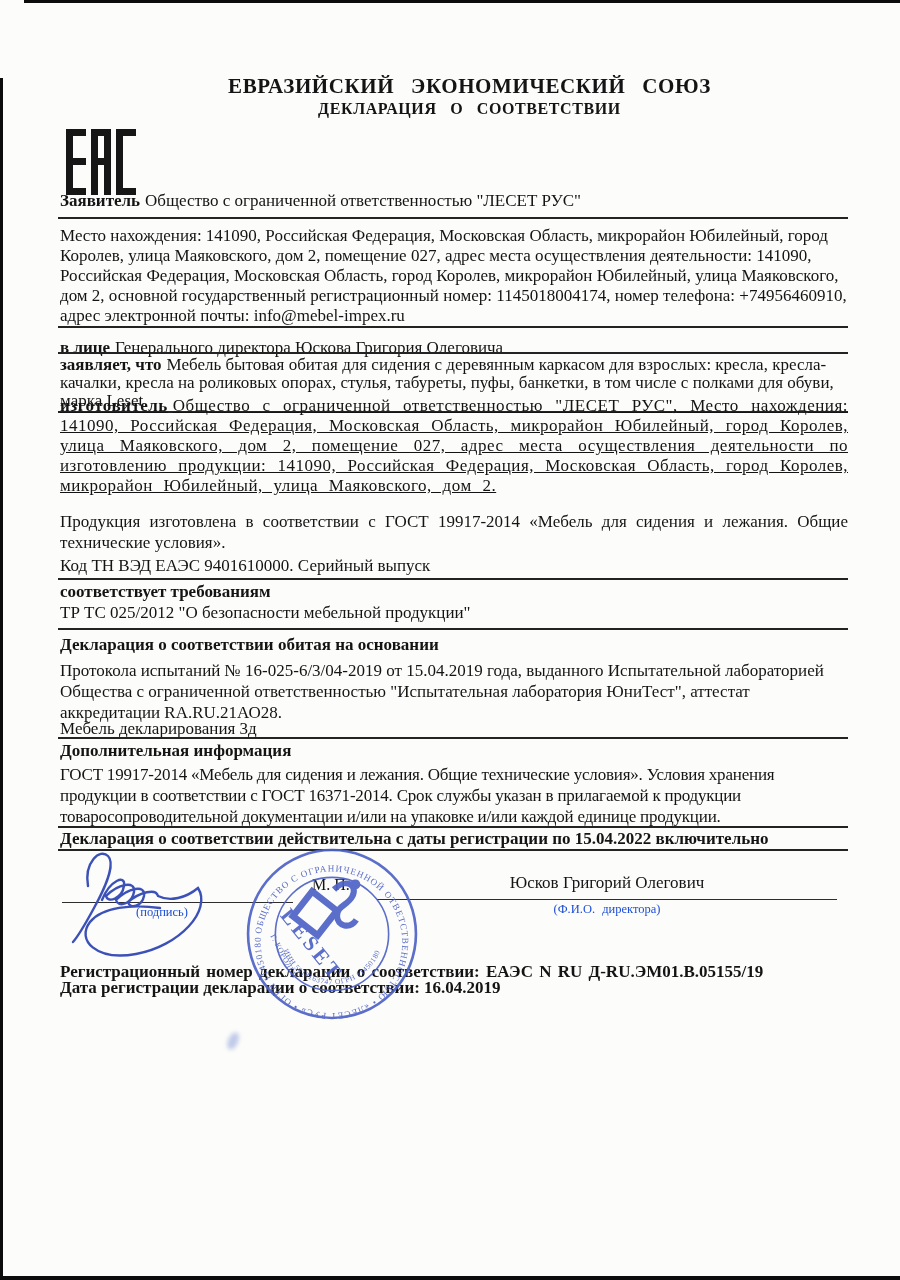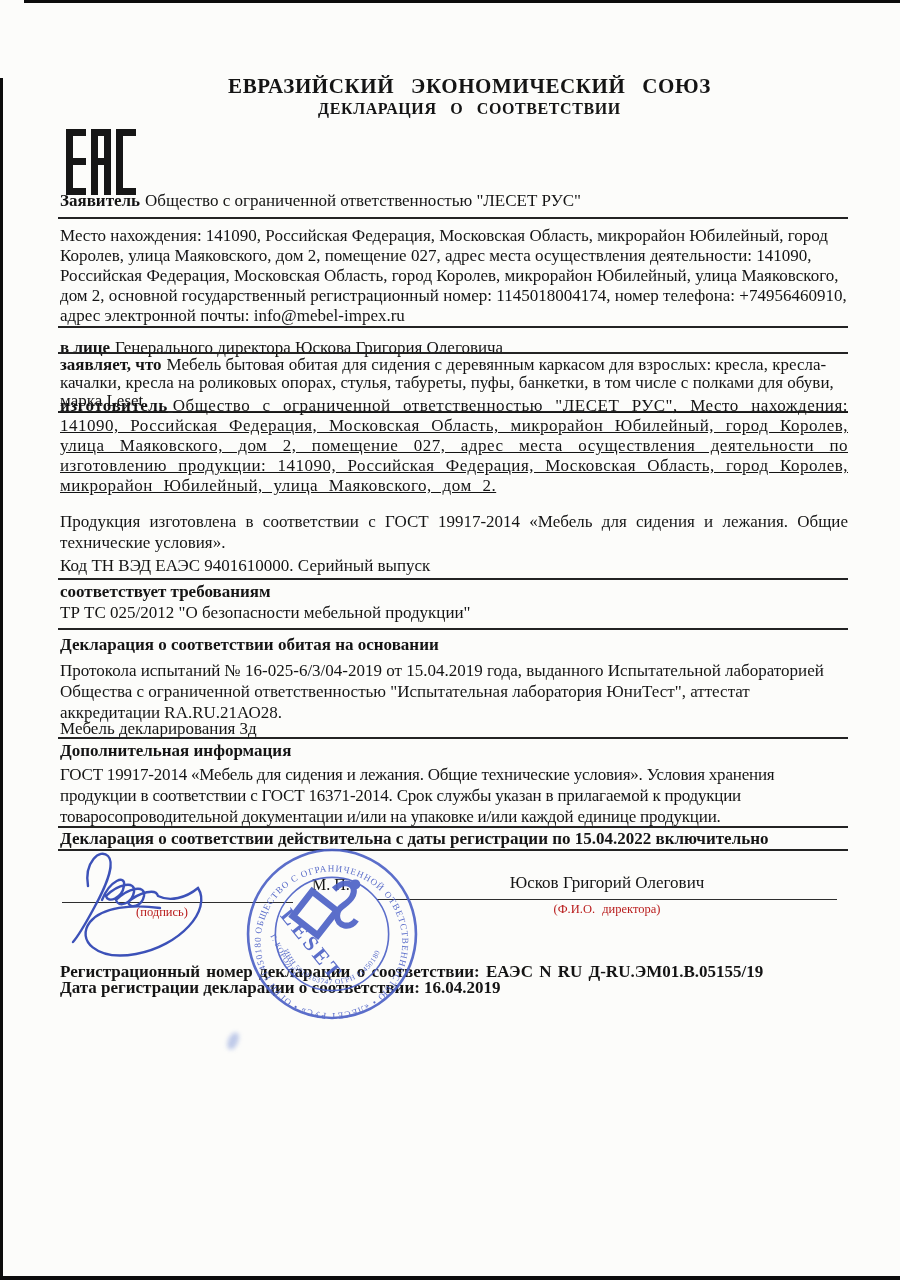--- a/index.html
+++ b/index.html
@@ -42,21 +42,21 @@
   .para-additional{top:764px;line-height:21px;letter-spacing:-0.2px;}
   .row-validity{top:829px;font-weight:bold;}
 
   .hline{position:absolute;left:58px;width:790px;height:0;border-top:2px solid #232323;}
   .hl1{top:217px;}.hl2{top:326px;}.hl3{top:352px;}.hl4{top:411px;}
   .hl5{top:578px;}.hl6{top:628px;}.hl7{top:737px;}.hl8{top:826px;}.hl9{top:849px;}
 
   .sig-line{position:absolute;height:0;border-top:1.8px solid #2e2e2e;}
   .sig-line-left{left:62px;top:902px;width:231px;}
   .sig-line-right{left:377px;top:899px;width:460px;}
-  .cap{position:absolute;font-size:12.5px;color:#b91c1c;text-align:center;}
+  .cap{position:absolute;font-size:12.5px;color:#1d4ed8;text-align:center;}
   .cap-podpis{left:62px;top:905px;width:200px;}
   .cap-fio{left:377px;top:902px;width:460px;word-spacing:4px;}
   .mp{position:absolute;left:312px;top:876px;font-size:16px;}
   .fio-name{position:absolute;left:377px;top:873px;width:460px;text-align:center;font-size:17px;}
 
   .row-regnum{top:962px;font-weight:bold;word-spacing:2px;}
   .row-regdate{top:978px;font-weight:bold;}
 
   .signature-svg{position:absolute;left:58px;top:842px;z-index:3;}
   .stamp-svg{position:absolute;left:243px;top:845px;z-index:2;opacity:.92;}

